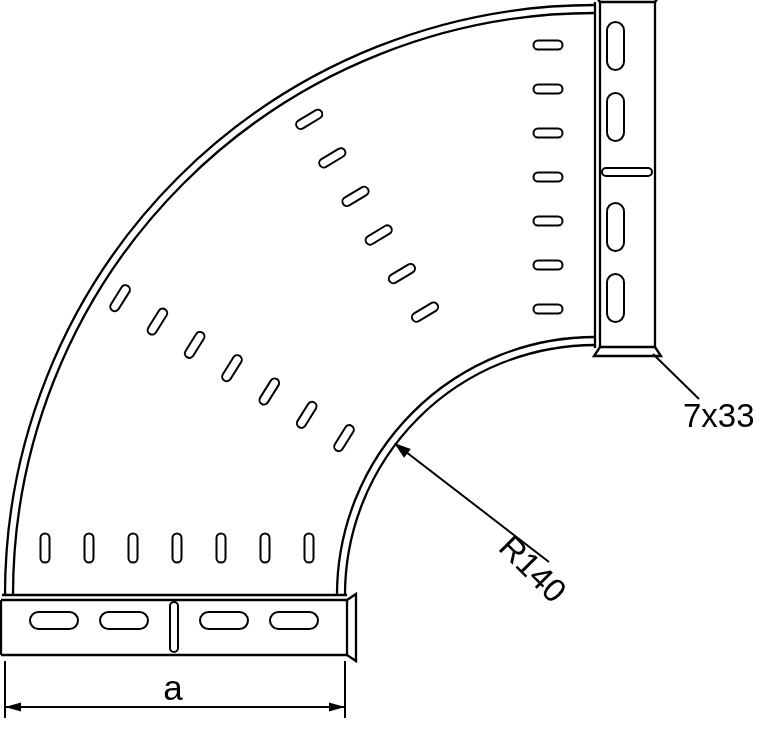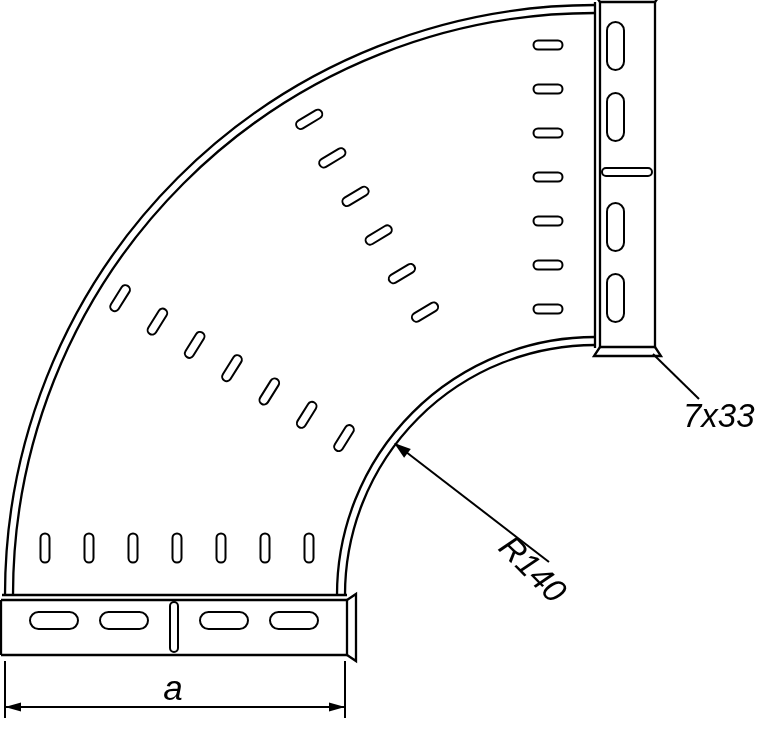--- a/index.html
+++ b/index.html
@@ -1,16 +1,16 @@
 <!DOCTYPE html>
 <html><head>
 <meta charset="utf-8">
 <style>
   html,body{margin:0;padding:0;background:#ffffff;}
-  .stage{width:774px;height:744px;position:relative;background:#ffffff;overflow:hidden;font-style:italic;}
+  .stage{width:774px;height:744px;position:relative;background:#ffffff;overflow:hidden;}
   svg{display:block;}
   .lbl{fill:#000000;font-family:"Liberation Sans",sans-serif;font-size:33px;}
   .lbl-dim{fill:#000000;font-family:"Liberation Sans",sans-serif;font-size:35px;}
 </style>
 </head>
 <body>
 
 <div class="stage">
   <svg id="drawing" viewBox="0 0 774 744" width="774" height="744">
     <g id="drawing-layer">

